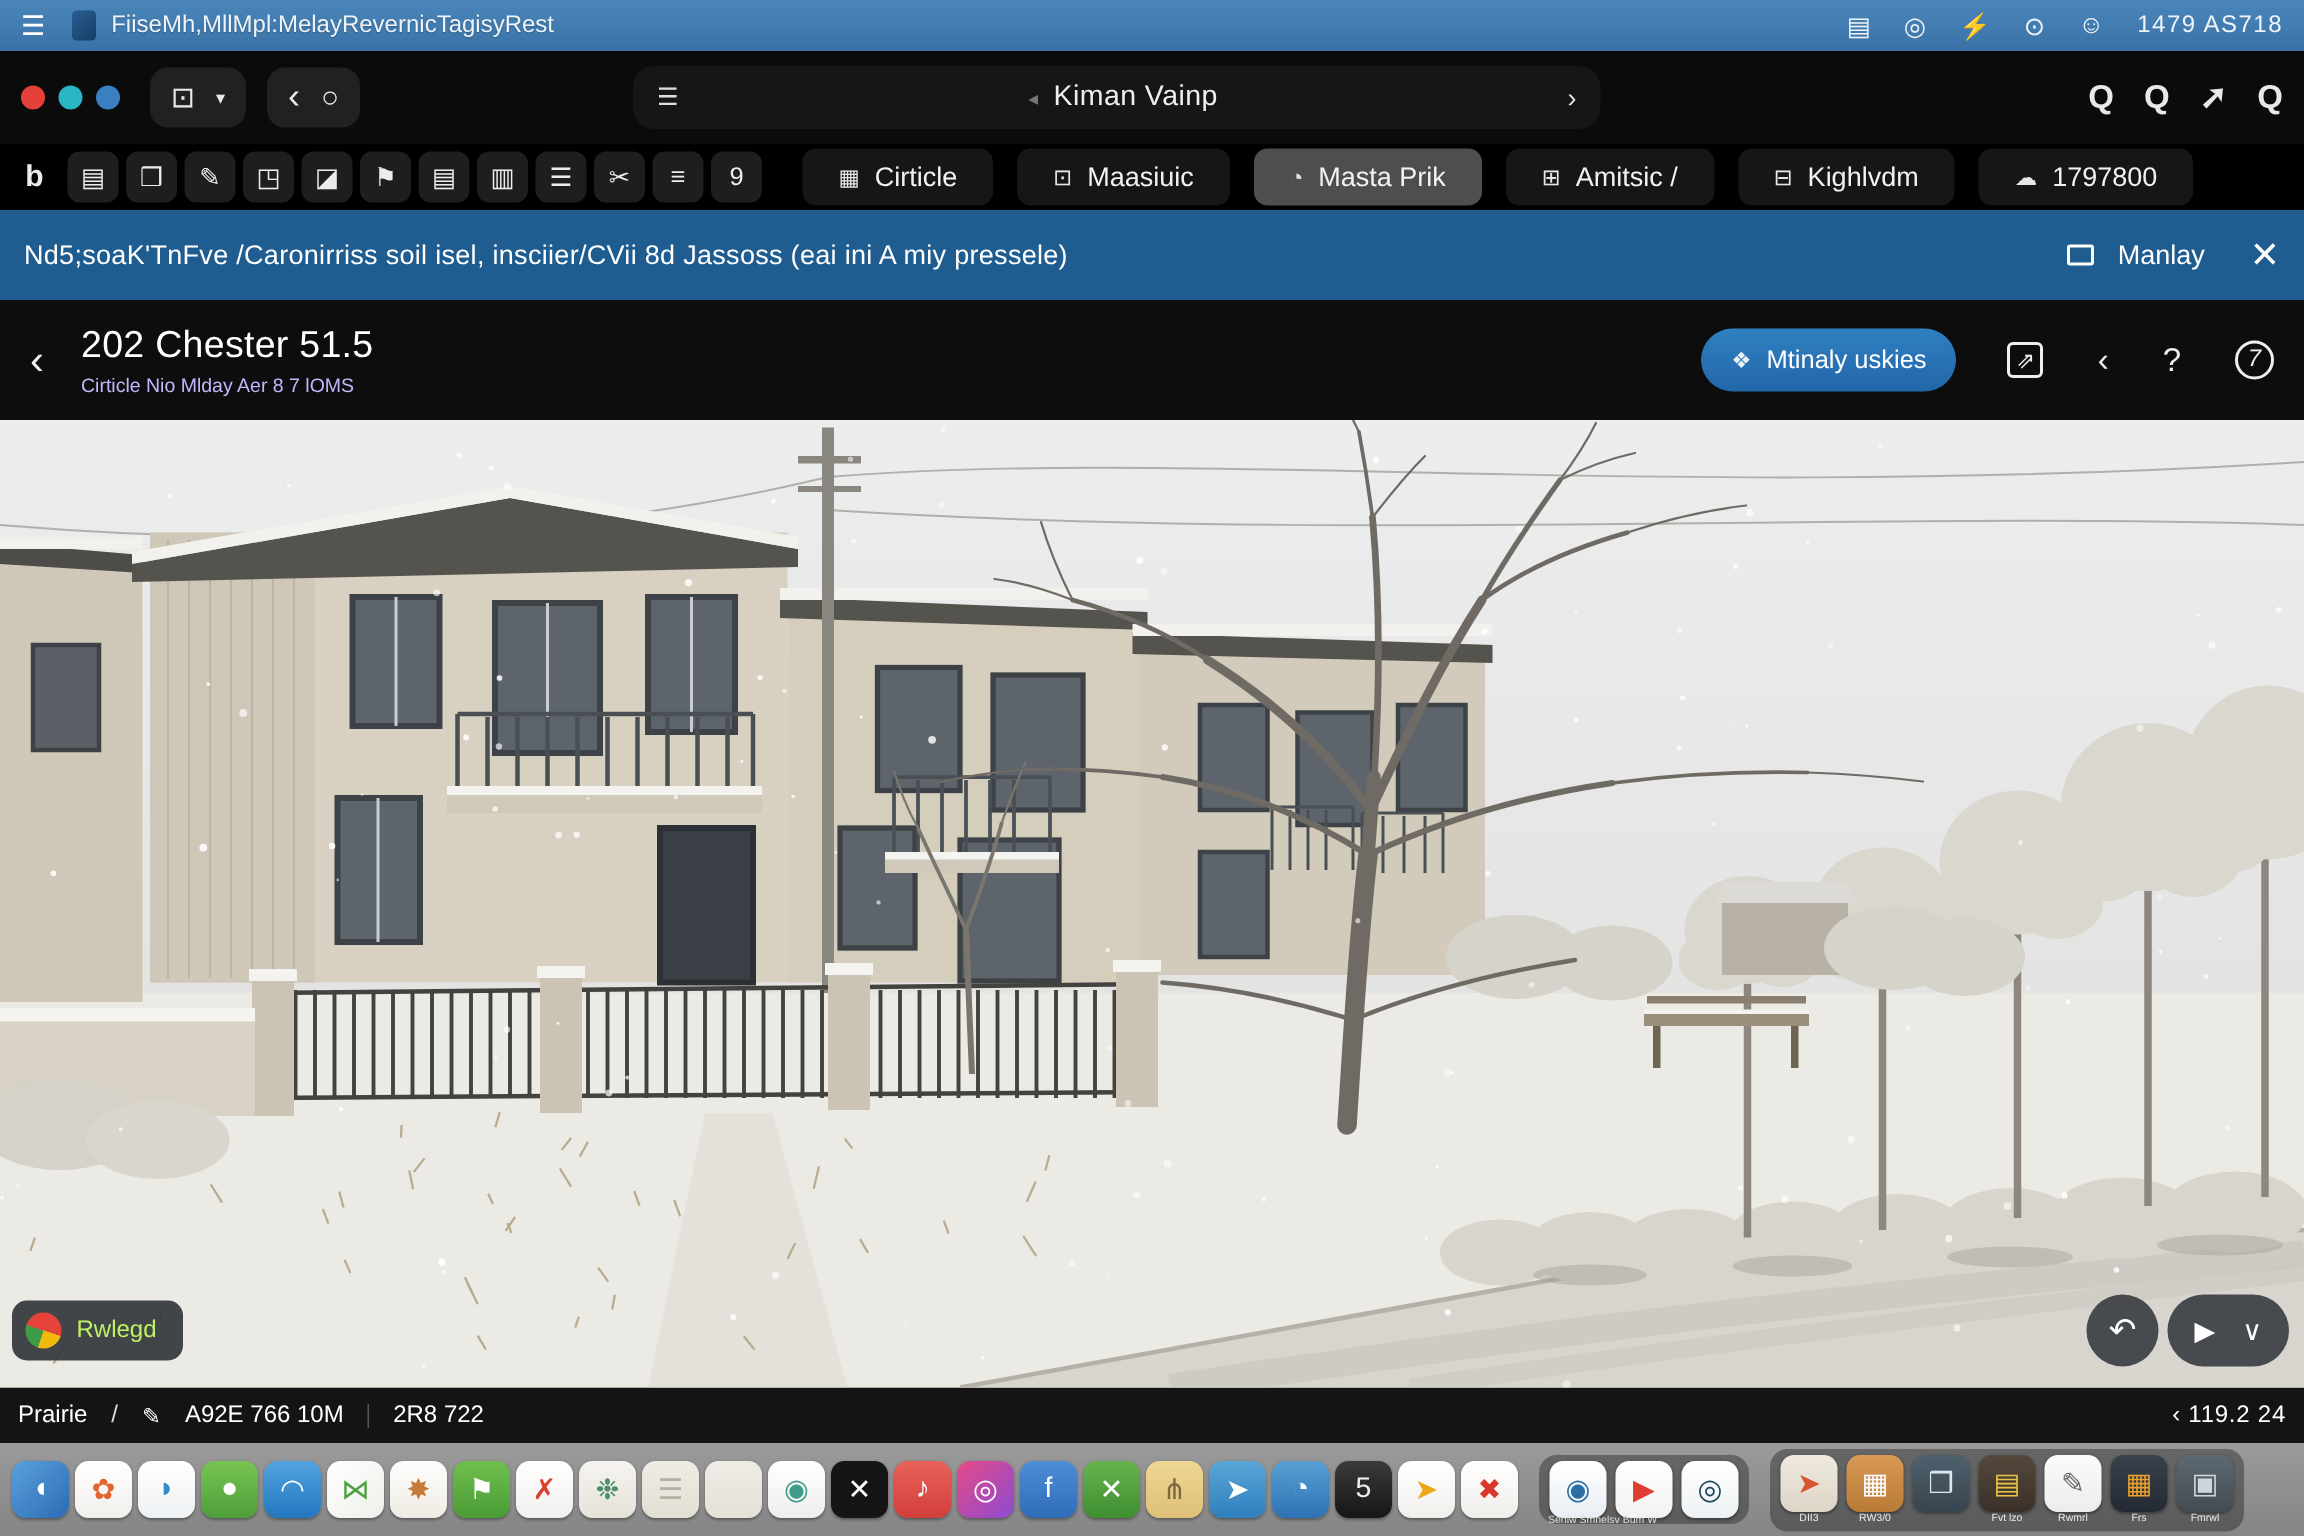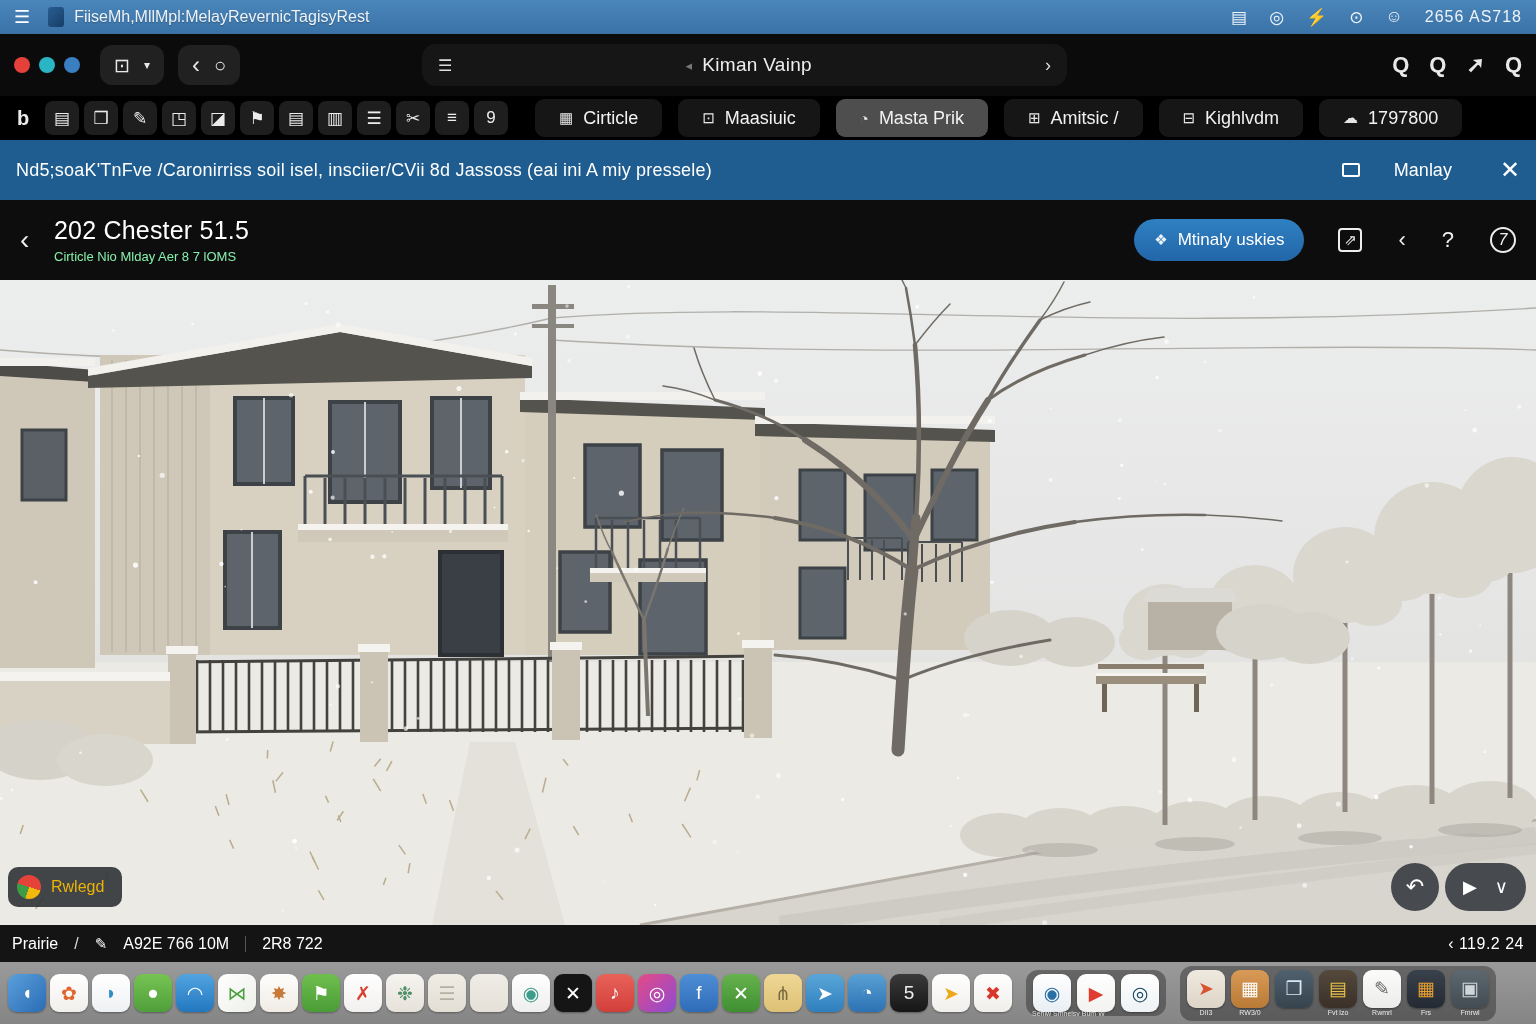--- a/index.html
+++ b/index.html
@@ -43,44 +43,44 @@
   #bm-texts { display:flex; align-items:center; gap:16px; margin-left:22px; }
   .textbtn { height:38px; border-radius:9px; background:#161616; color:#f2f2f2;
     display:flex; align-items:center; gap:10px; padding:0 24px; font-size:18px; white-space:nowrap; }
   .textbtn .g { font-size:15px; opacity:.95; }
   .textbtn.sel { background:#4e4e4e; }
 
   
   .notif { height:60px; background:#1f5c8f; display:flex; align-items:center;
     color:#fff; padding:0 16px; font-size:18px; }
   .notif .msg { letter-spacing:.2px; }
-  .notif .right { margin-left:auto; display:flex; align-items:center; gap:34px; font-size:18px; }
+  .notif .right { margin-left:auto; display:flex; align-items:center; gap:16px; font-size:18px; }
   .notif .chk { width:18px; height:14px; border:2px solid #fff; border-radius:2px; }
   .notif .x { font-size:24px; margin-left:14px; }
 
   
   .svheader { height:80px; background:#0d0d0d; color:#fff; display:flex; align-items:center; padding:0 20px; }
   .svheader .back { font-size:28px; color:#eee; width:34px; }
   .titleblock { }
   .sv-title { font-size:25px; font-weight:400; letter-spacing:.2px; }
-  .sv-sub { font-size:13px; color:#86efac; margin-top:4px; }
+  .sv-sub { font-size:13px; color:#c4b5fd; margin-top:4px; }
   .svheader .right { margin-left:auto; display:flex; align-items:center; gap:34px; }
   .bluebtn { background:linear-gradient(180deg,#2f80c2,#2266a8); border-radius:22px; height:42px;
     display:flex; align-items:center; gap:10px; padding:0 20px; font-size:17px; }
   .bluebtn .bg { font-size:15px; opacity:.9; }
   .hdr-icon { font-size:22px; color:#eee; display:flex; align-items:center; justify-content:center; }
   .hdr-icon.boxed { width:24px; height:24px; border:2px solid #eee; border-radius:4px; font-size:15px; }
   .hdr-icon.circled { width:26px; height:26px; border:2px solid #eee; border-radius:50%;
     font-style:italic; font-size:16px; }
 
   
   .photo { position:relative; height:645px; background:#e8e8e6; }
   .photo svg { display:block; }
   .photo-badge { position:absolute; left:8px; bottom:18px; height:40px; border-radius:10px;
-    background:rgba(50,54,58,.92); color:#eab308; display:flex; align-items:center; gap:10px;
+    background:rgba(50,54,58,.92); color:#bef264; display:flex; align-items:center; gap:10px;
     padding:0 18px 0 9px; font-size:16px; }
   .badge-logo { width:24px; height:24px; border-radius:50%;
     background:conic-gradient(#e5433a 0 30%, #f2b80c 30% 55%, #3d9c45 55% 80%, #e5433a 80%); }
   .navctl { position:absolute; right:10px; bottom:14px; display:flex; gap:6px; align-items:center; }
   .navcircle { width:48px; height:48px; border-radius:50%; background:rgba(55,59,63,.9);
     color:#fff; display:flex; align-items:center; justify-content:center; font-size:22px; }
   .navpill { height:48px; border-radius:26px; background:rgba(55,59,63,.9); color:#fff;
     display:flex; align-items:center; gap:18px; padding:0 18px; font-size:18px; }
 
   
@@ -119,21 +119,21 @@
       <span class="menu-item">Rest</span>
     </div>
   <div class="right">
     <div id="menu-status">
         <span>▤</span>
         <span>◎</span>
         <span>⚡</span>
         <span>⊙</span>
         <span>☺</span>
       </div>
-    <span class="menu-clock">2656 AS718</span>
+    <span class="menu-clock">1479 AS718</span>
   </div>
 </div>
 
 <div class="chrome">
   <div class="lights">
     <span class="light" style="background:#e5403a"></span>
     <span class="light" style="background:#2ab5c5"></span>
     <span class="light" style="background:#3a7fc2"></span>
   </div>
   <div class="pill">

